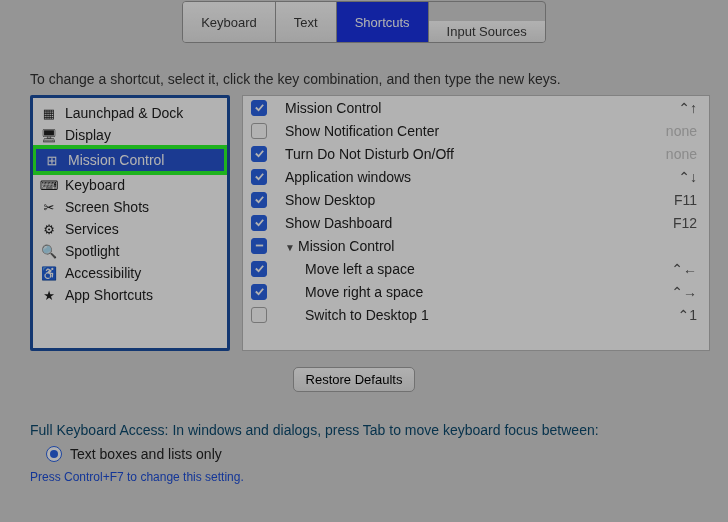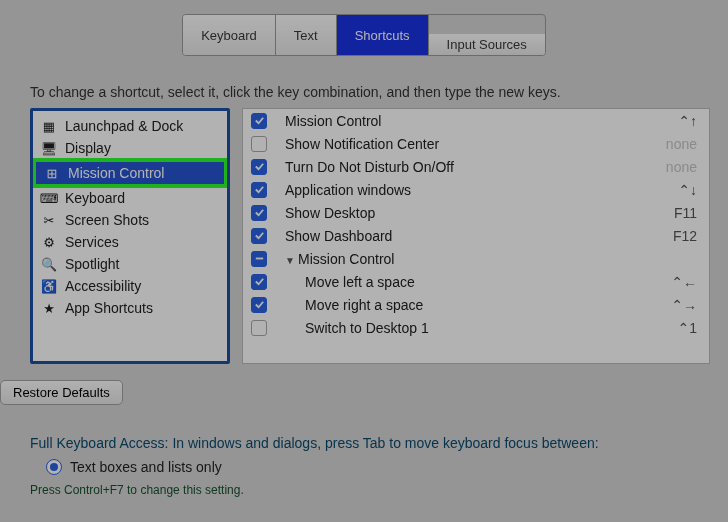--- a/index.html
+++ b/index.html
@@ -12,21 +12,21 @@
 }
 .dim-overlay {
   position: absolute; inset: 0;
   background: rgba(0,0,0,0.30);
   pointer-events: none;
   z-index: 100;
 }
 .window {
   position: relative;
   width: 728px; height: 522px;
-  padding-top: 14px;
+  padding-top: 1px;
 }
 .seg { display: flex; justify-content: center; }
 .seg-group {
   display: inline-flex;
   border-radius: 4px;
   overflow: hidden;
   border: 1px solid #9a9a9a;
 }
 .seg-btn {
   background: linear-gradient(#fefefe,#e8e8e8);
@@ -103,40 +103,40 @@
 .sc-chk.checked { background:#2a63e6; border-color:#2a63e6; }
 .sc-chk.mixed { background:#2a63e6; border-color:#2a63e6; }
 .sc-chk svg { width:11px; height:11px; }
 .sc-disc {
   width:10px;display:inline-block;margin-right:3px;color:#555;font-size:10px;
 }
 .sc-label { flex:1; }
 .sc-key { color:#555; font-size:14px; }
 .sc-key.dim { color:#c7c7c7; }
 .indent1 { padding-left: 20px; }
-.restore-wrap { display:flex; justify-content:flex-start; margin: 16px 20px 0 0; }
+.restore-wrap { display:flex; justify-content:center; margin: 16px 20px 0 0; }
 .restore {
   background: linear-gradient(#fdfdfd,#e7e7e7);
   border:1px solid #a2a2a2;
   border-radius:5px;
   padding:4px 12px;
   font-size:13px;
   cursor:pointer;
 }
 .fka-title { margin: 30px 0 8px 30px; font-size:14px; color:#0c4a6e;}
 .radio-row { display:flex; align-items:center; gap:8px; margin:2px 0 2px 46px; font-size:14px;}
 .radio {
   width:16px; height:16px; border-radius:50%;
   border:1px solid #888; background:#fff; position:relative; flex:none;
 }
 .radio.checked { border-color:#2a63e6; }
 .radio.checked::after{
   content:""; position:absolute; inset:3px; border-radius:50%; background:#2a63e6;
 }
-.foot { margin:8px 0 0 30px; font-size:12px; color:#14532d;}
+.foot { margin:8px 0 0 30px; font-size:12px; color:#1d4ed8;}
 .chk-path { stroke:#fff; stroke-width:2; fill:none; }
 .dash-path { stroke:#fff; stroke-width:2; }
 </style>
 </head>
 <body>
 
 <div class="window">
 
   <div class="seg">
     <div class="seg-group" id="seg-group">

